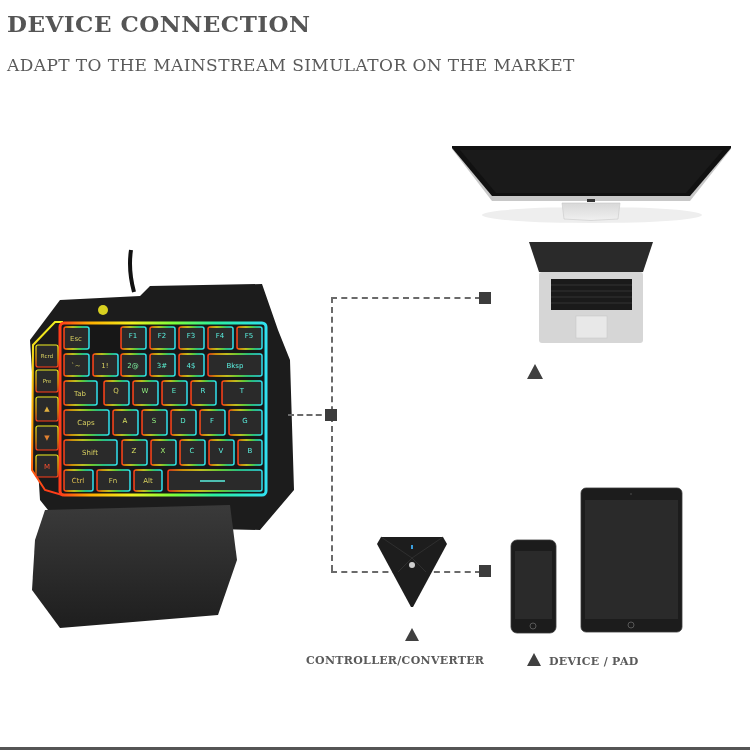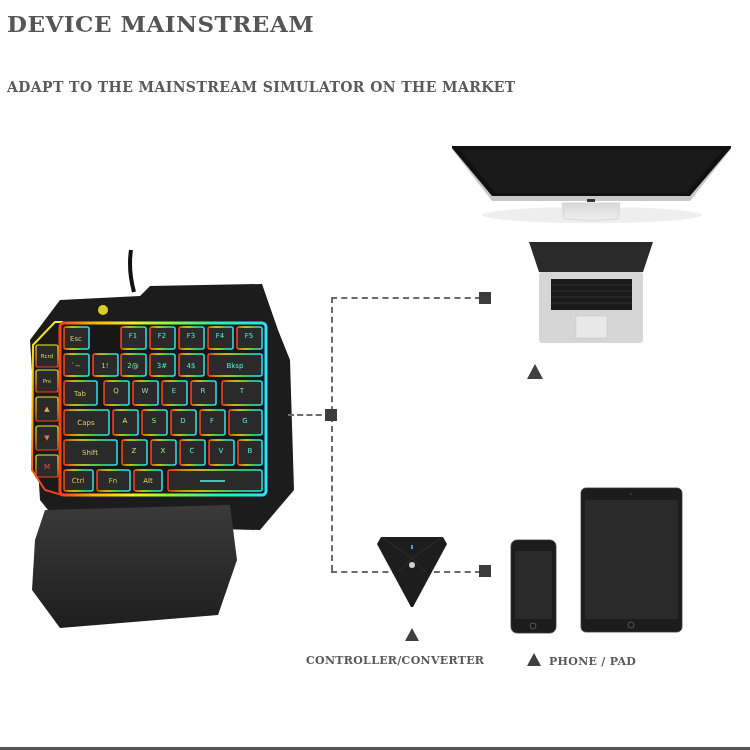--- a/index.html
+++ b/index.html
@@ -1,33 +1,33 @@
 <!DOCTYPE html>
 <html><head>
 <meta charset="utf-8">
 <style>
   html, body { margin:0; padding:0; }
   body { width:750px; height:750px; background:#ffffff; position:relative; overflow:hidden;
          font-family:"DejaVu Serif","Liberation Serif",serif; }
   .abs { position:absolute; }
   .title { left:7px; top:10px; font-size:23px; font-weight:bold; color:#555555; letter-spacing:0.5px; white-space:nowrap; }
-  .subtitle { left:7px; top:55px; font-size:14px; font-weight:bold; color:#5a5a5a; letter-spacing:0.4px; white-space:nowrap;margin-top:24px; }
+  .subtitle { left:7px; top:55px; font-size:17px; font-weight:normal; color:#5a5a5a; letter-spacing:0.4px; white-space:nowrap; }
   .label { font-size:14px; font-weight:bold; color:#5a5a5a; white-space:nowrap; letter-spacing:0.4px; }
   .label-sm { font-size:11px; font-weight:bold; color:#5a5a5a; white-space:nowrap; letter-spacing:0.3px; }
   .tri { display:inline-block; width:0; height:0; border-left:8px solid transparent; border-right:8px solid transparent; border-bottom:15px solid #404040; vertical-align:-1px; margin-right:4px; }
   .tri-sm { display:inline-block; width:0; height:0; border-left:7px solid transparent; border-right:7px solid transparent; border-bottom:13px solid #404040; }
   .dash-h { height:0; border-top:2px dashed #6a6a6a; }
   .dash-v { width:0; border-left:2px dashed #6a6a6a; }
   .node { width:12px; height:12px; background:#3c3c3c; }
   .bottom-rule { left:0; top:747px; width:750px; height:3px; background:#555; }
 </style>
 </head>
 <body>
 
-<div class="abs title">DEVICE MAINSTREAM</div>
+<div class="abs title">DEVICE CONNECTION</div>
 <div class="abs subtitle">ADAPT TO THE MAINSTREAM SIMULATOR ON THE MARKET</div>
 
 <svg class="abs" style="left:0;top:240px" width="310" height="400" viewBox="0 240 310 400">
   <defs>
     <linearGradient id="glow" x1="0" y1="0" x2="1" y2="0">
       <stop offset="0" stop-color="#ff3a1a"></stop>
       <stop offset="0.15" stop-color="#ffb000"></stop>
       <stop offset="0.35" stop-color="#f0f020"></stop>
       <stop offset="0.55" stop-color="#7dff3a"></stop>
       <stop offset="0.75" stop-color="#2af0a0"></stop>
@@ -208,16 +208,16 @@
 
 <svg class="abs" style="left:578px;top:485px" width="108" height="150" viewBox="578 485 108 150">
   <rect x="581" y="488" width="101" height="144" rx="5" fill="#1c1c1c" stroke="#3a3a3a" stroke-width="0.8"></rect>
   <rect x="585" y="500" width="93" height="119" fill="#2a2a2a"></rect>
   <circle cx="631" cy="494" r="0.8" fill="#555"></circle>
   <circle cx="631" cy="625" r="3" fill="none" stroke="#666" stroke-width="0.8"></circle>
 </svg>
 
 <div class="abs label-sm" style="left:306px;top:654px">CONTROLLER/CONVERTER</div>
 <div class="abs label-sm" style="left:527px;top:653px">
-  <span class="tri-sm" style="margin-right:8px;vertical-align:-1px"></span><span>PHONE / PAD</span>
+  <span class="tri-sm" style="margin-right:8px;vertical-align:-1px"></span><span>DEVICE / PAD</span>
 </div>
 
 <div class="abs bottom-rule"></div>
 
 </body></html>

